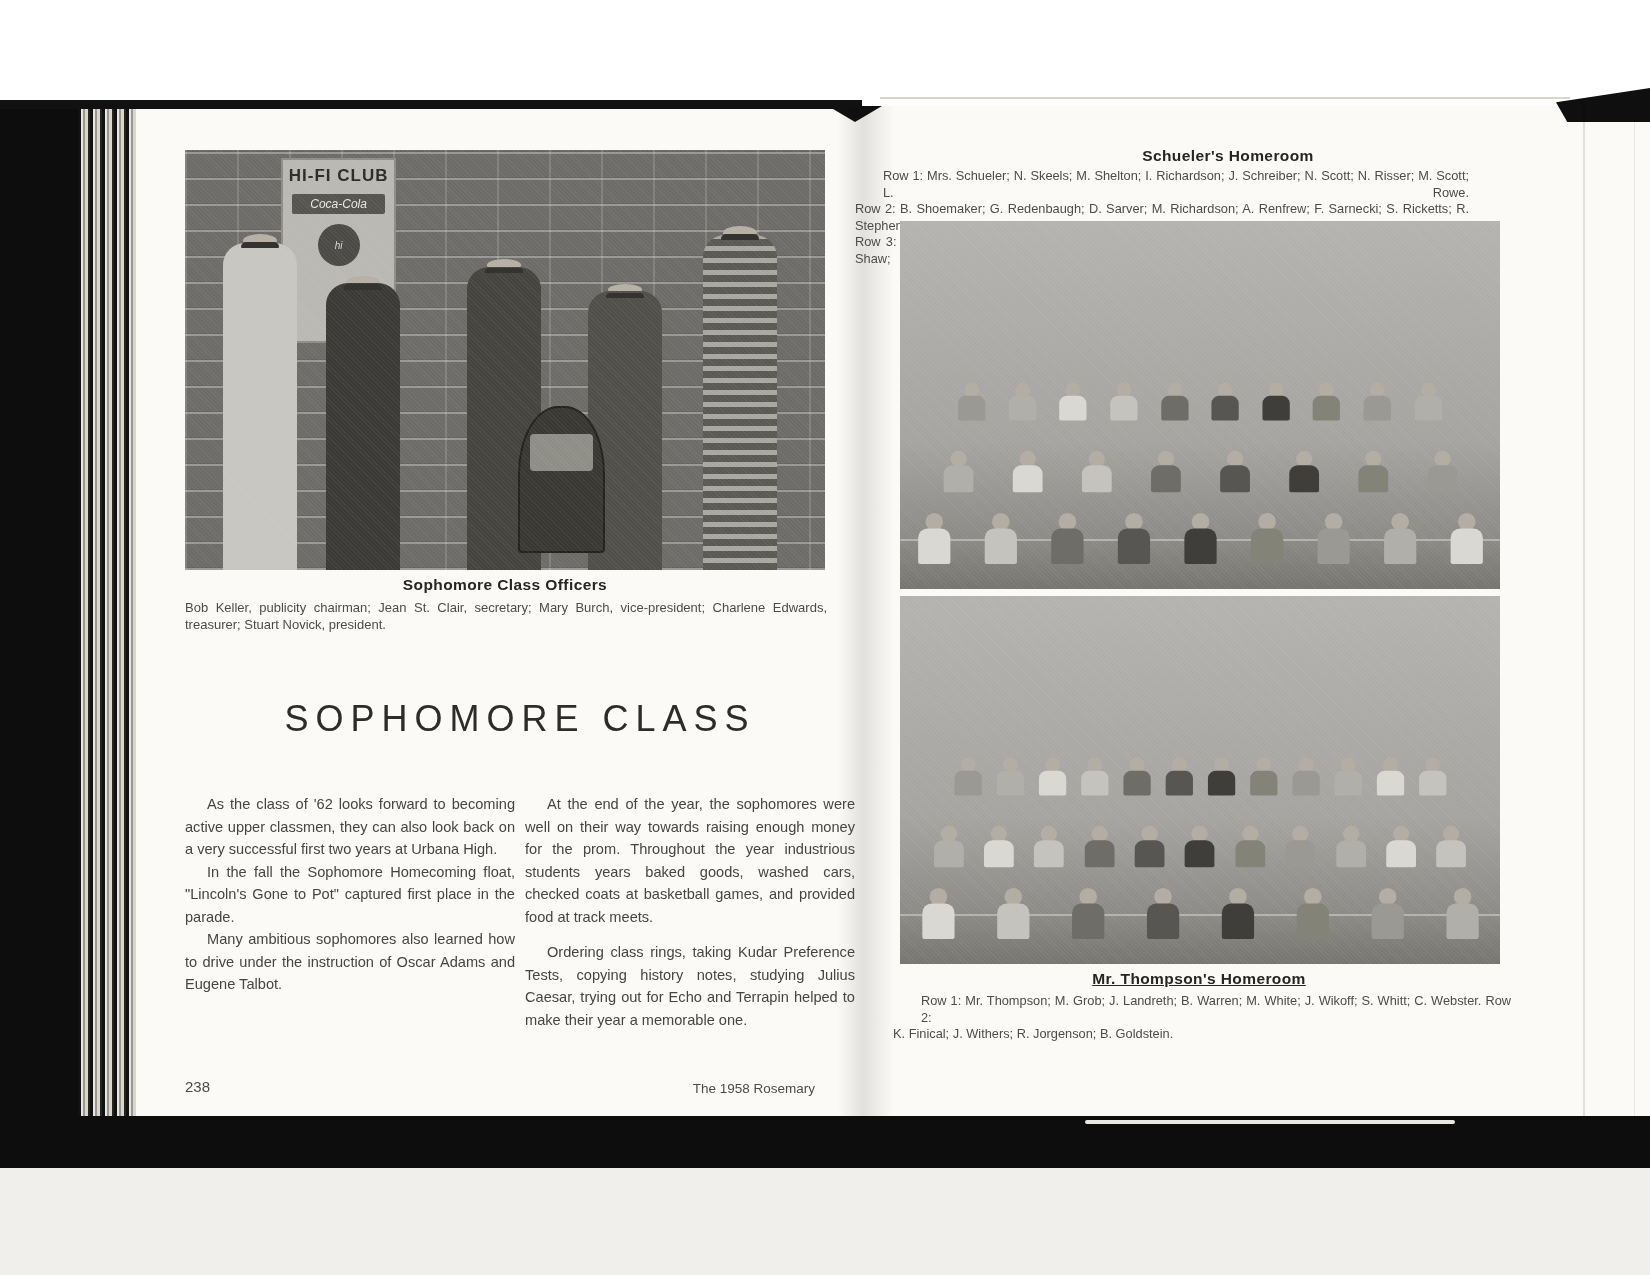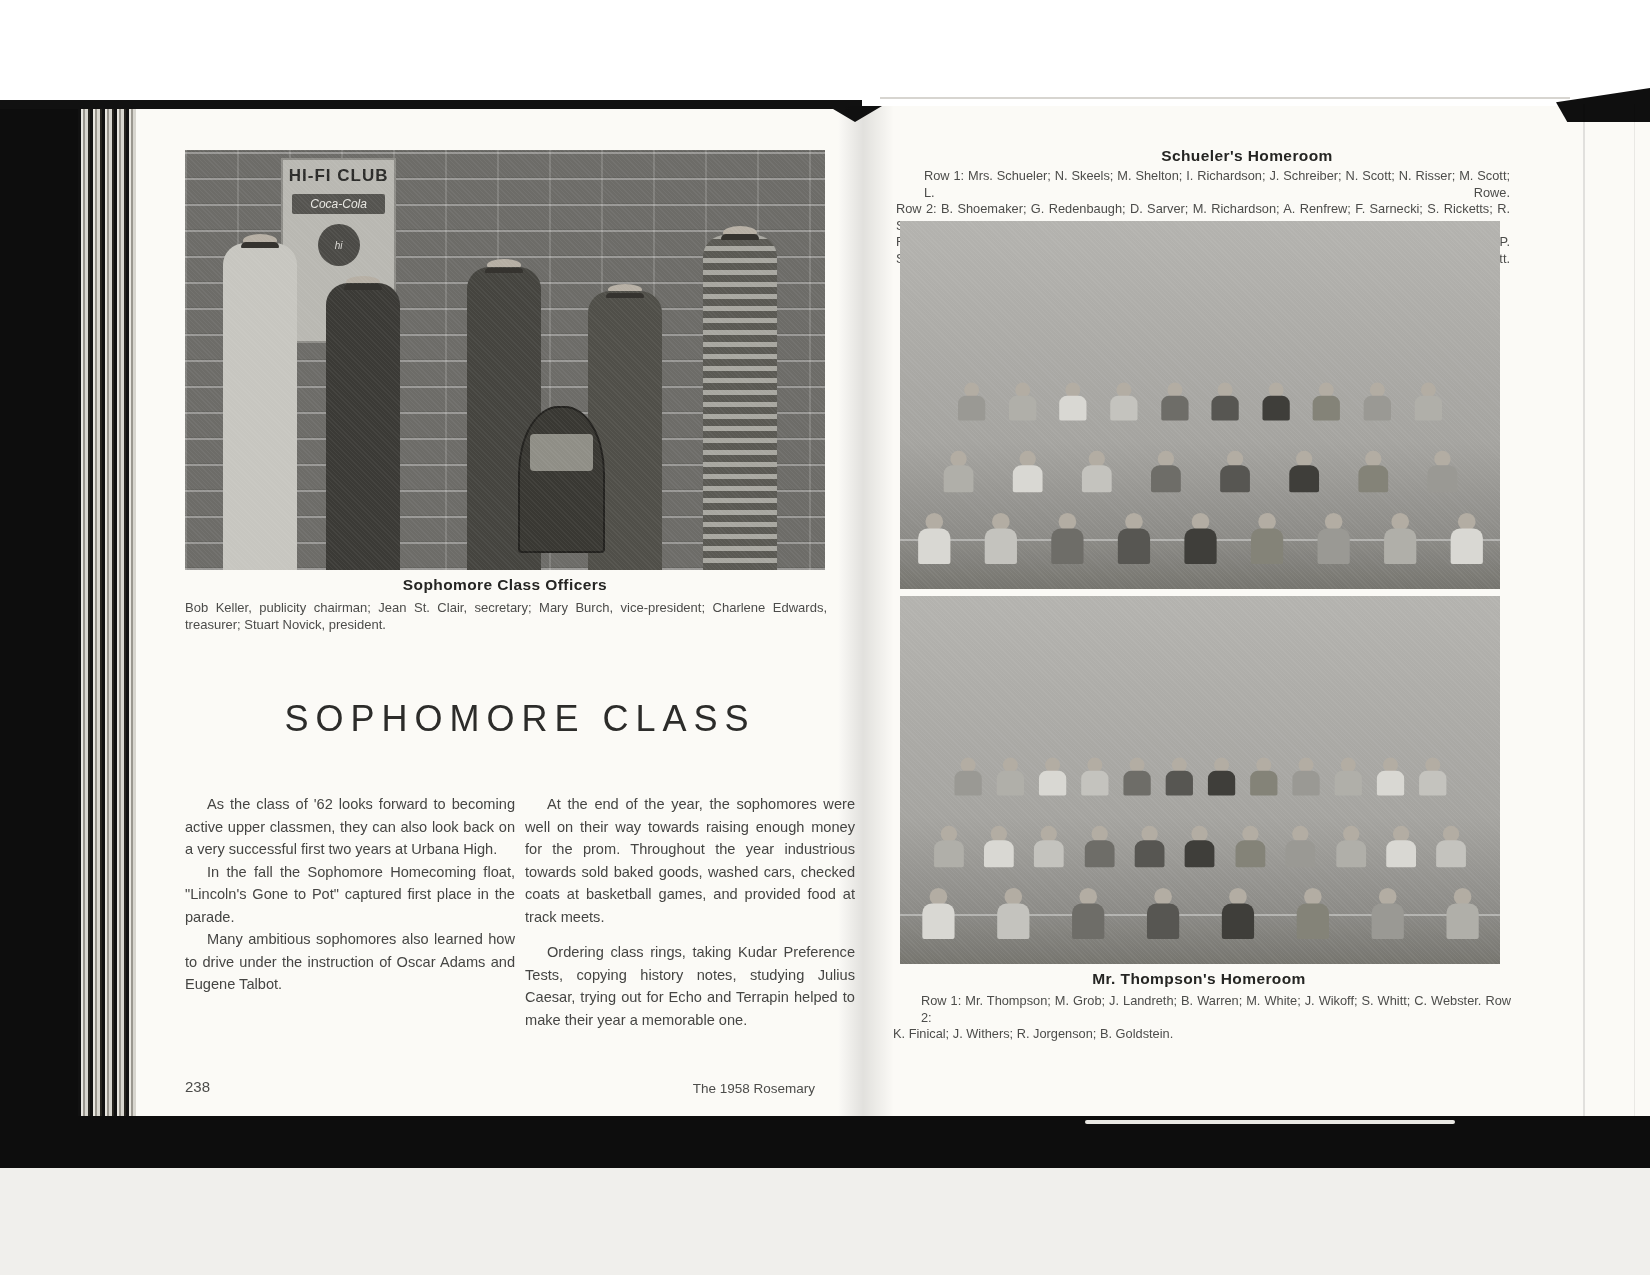--- a/index.html
+++ b/index.html
@@ -128,31 +128,31 @@
 
   <div class="main-heading">SOPHOMORE CLASS</div>
 
   <div class="columns">
     <div class="col left-col">
         <p>As the class of '62 looks forward to becoming active upper classmen, they can also look back on a very successful first two years at Urbana High.</p>
         <p>In the fall the Sophomore Homecoming float, "Lincoln's Gone to Pot" captured first place in the parade.</p>
         <p>Many ambitious sophomores also learned how to drive under the instruction of Oscar Adams and Eugene Talbot.</p>
       </div>
     <div class="col right-col">
-        <p>At the end of the year, the sophomores were well on their way towards raising enough money for the prom. Throughout the year industrious towards sold baked goods, washed cars, checked coats at basketball games, and provided food at track meets.</p>
+        <p>At the end of the year, the sophomores were well on their way towards raising enough money for the prom. Throughout the year industrious students years baked goods, washed cars, checked coats at basketball games, and provided food at track meets.</p>
         <p>Ordering class rings, taking Kudar Preference Tests, copying history notes, studying Julius Caesar, trying out for Echo and Terrapin helped to make their year a memorable one.</p>
       </div>
   </div>
 
   <div class="footer-num">238</div>
   <div class="footer-name">The 1958 Rosemary</div>
 
-  <div class="caption-title" style="left:941px;top:147px;width:612px;">Schueler's Homeroom</div>
-
-  <div class="rowcap" style="left:896px;top:168px;width:614px;">
+  <div class="caption-title" style="left:922px;top:147px;width:612px;">Schueler's Homeroom</div>
+
+  <div class="rowcap" style="left:855px;top:168px;width:614px;">
       <div class="cap-line">Row 1: Mrs. Schueler; N. Skeels; M. Shelton; I. Richardson; J. Schreiber; N. Scott; N. Risser; M. Scott; L. Rowe.</div>
       <div class="cap-line">Row 2: B. Shoemaker; G. Redenbaugh; D. Sarver; M. Richardson; A. Renfrew; F. Sarnecki; S. Ricketts; R. Stephens,</div>
       <div class="cap-line">Row 3: I. Richardson; R. Reason; R. Reiss; J. Rasner; S. Shaw; W. Rogers; C. Roderick; W. Retzalk; P. Shaw; L. Scott.</div>
     </div>
 
   <div class="photo" style="left:900px;top:221px;width:600px;height:368px;">
     <div class="floorline"></div>
   <div class="people-row" style="bottom: 45%; z-index: 8; transform: scale(0.88);">
         <div class="person">
           <div class="head"></div>
@@ -396,21 +396,21 @@
           <div class="head"></div>
           <div class="torso" style="background: rgb(154, 153, 148); height: 34px;"></div>
         </div>
         <div class="person">
           <div class="head"></div>
           <div class="torso" style="background: rgb(176, 175, 169); height: 34px;"></div>
         </div>
       </div>
     </div>
 
-  <div class="caption-title" style="left:893px;top:970px;width:612px;">Mr. Thompson's Homeroom</div>
+  <div class="caption-title" style="left:893px;top:970px;width:612px;text-decoration:underline;">Mr. Thompson's Homeroom</div>
 
   <div class="rowcap last-left" style="left:893px;top:993px;width:618px;">
       <div class="cap-line">Row 1: Mr. Thompson; M. Grob; J. Landreth; B. Warren; M. White; J. Wikoff; S. Whitt; C. Webster. Row 2:</div>
       <div class="cap-line">K. Finical; J. Withers; R. Jorgenson; B. Goldstein.</div>
     </div>
 
   <div class="bottom-band"></div>
   <div class="bottom-sliver"></div>
   <div class="below-surface"></div>
 </div>

